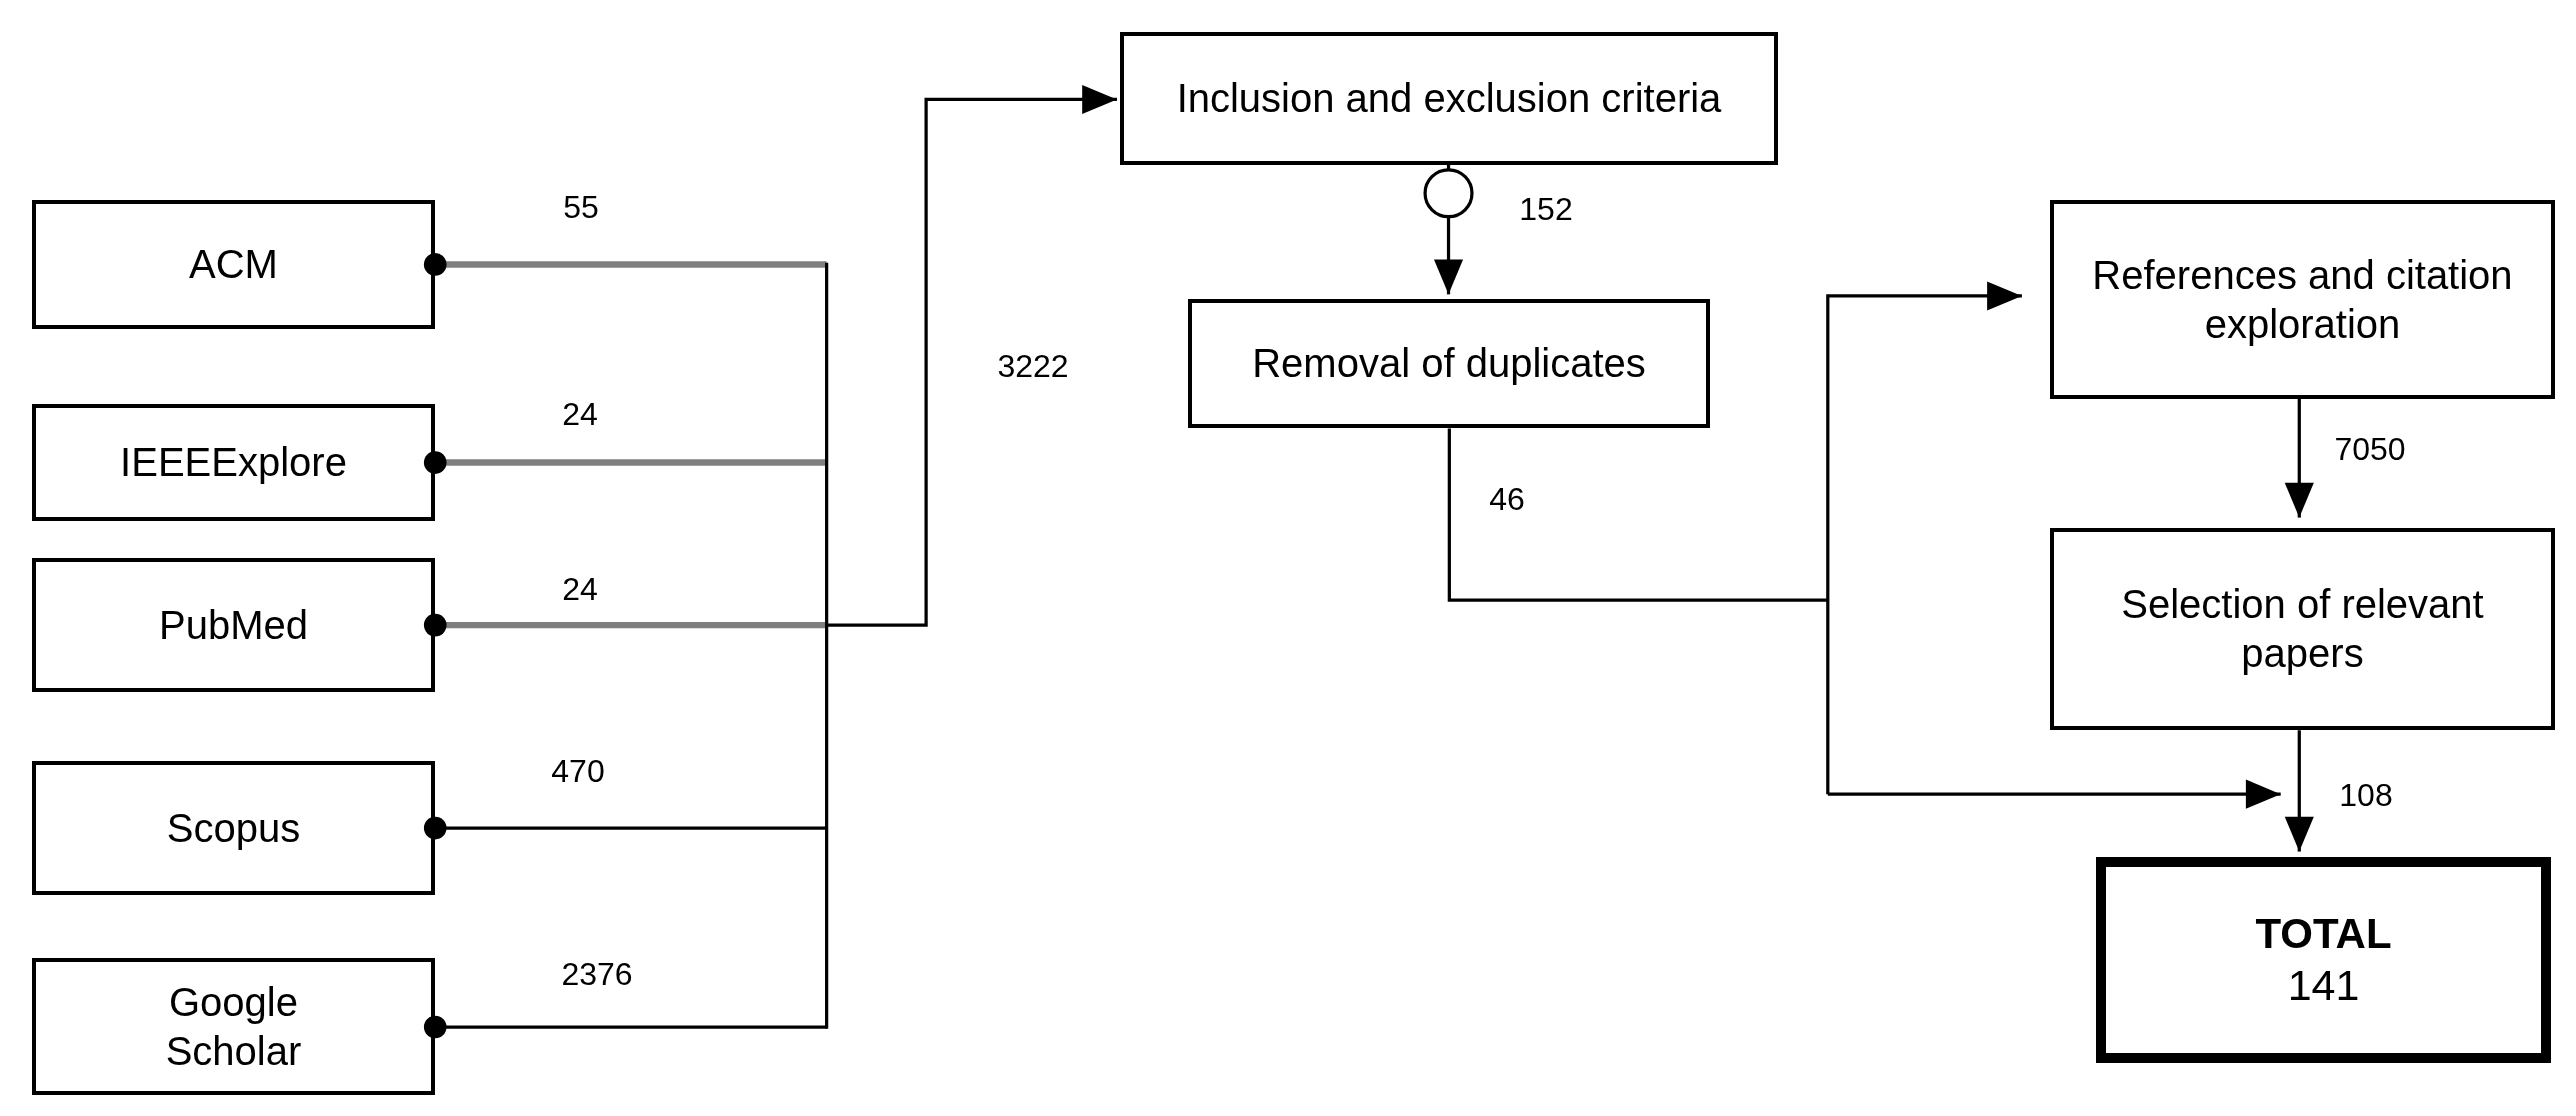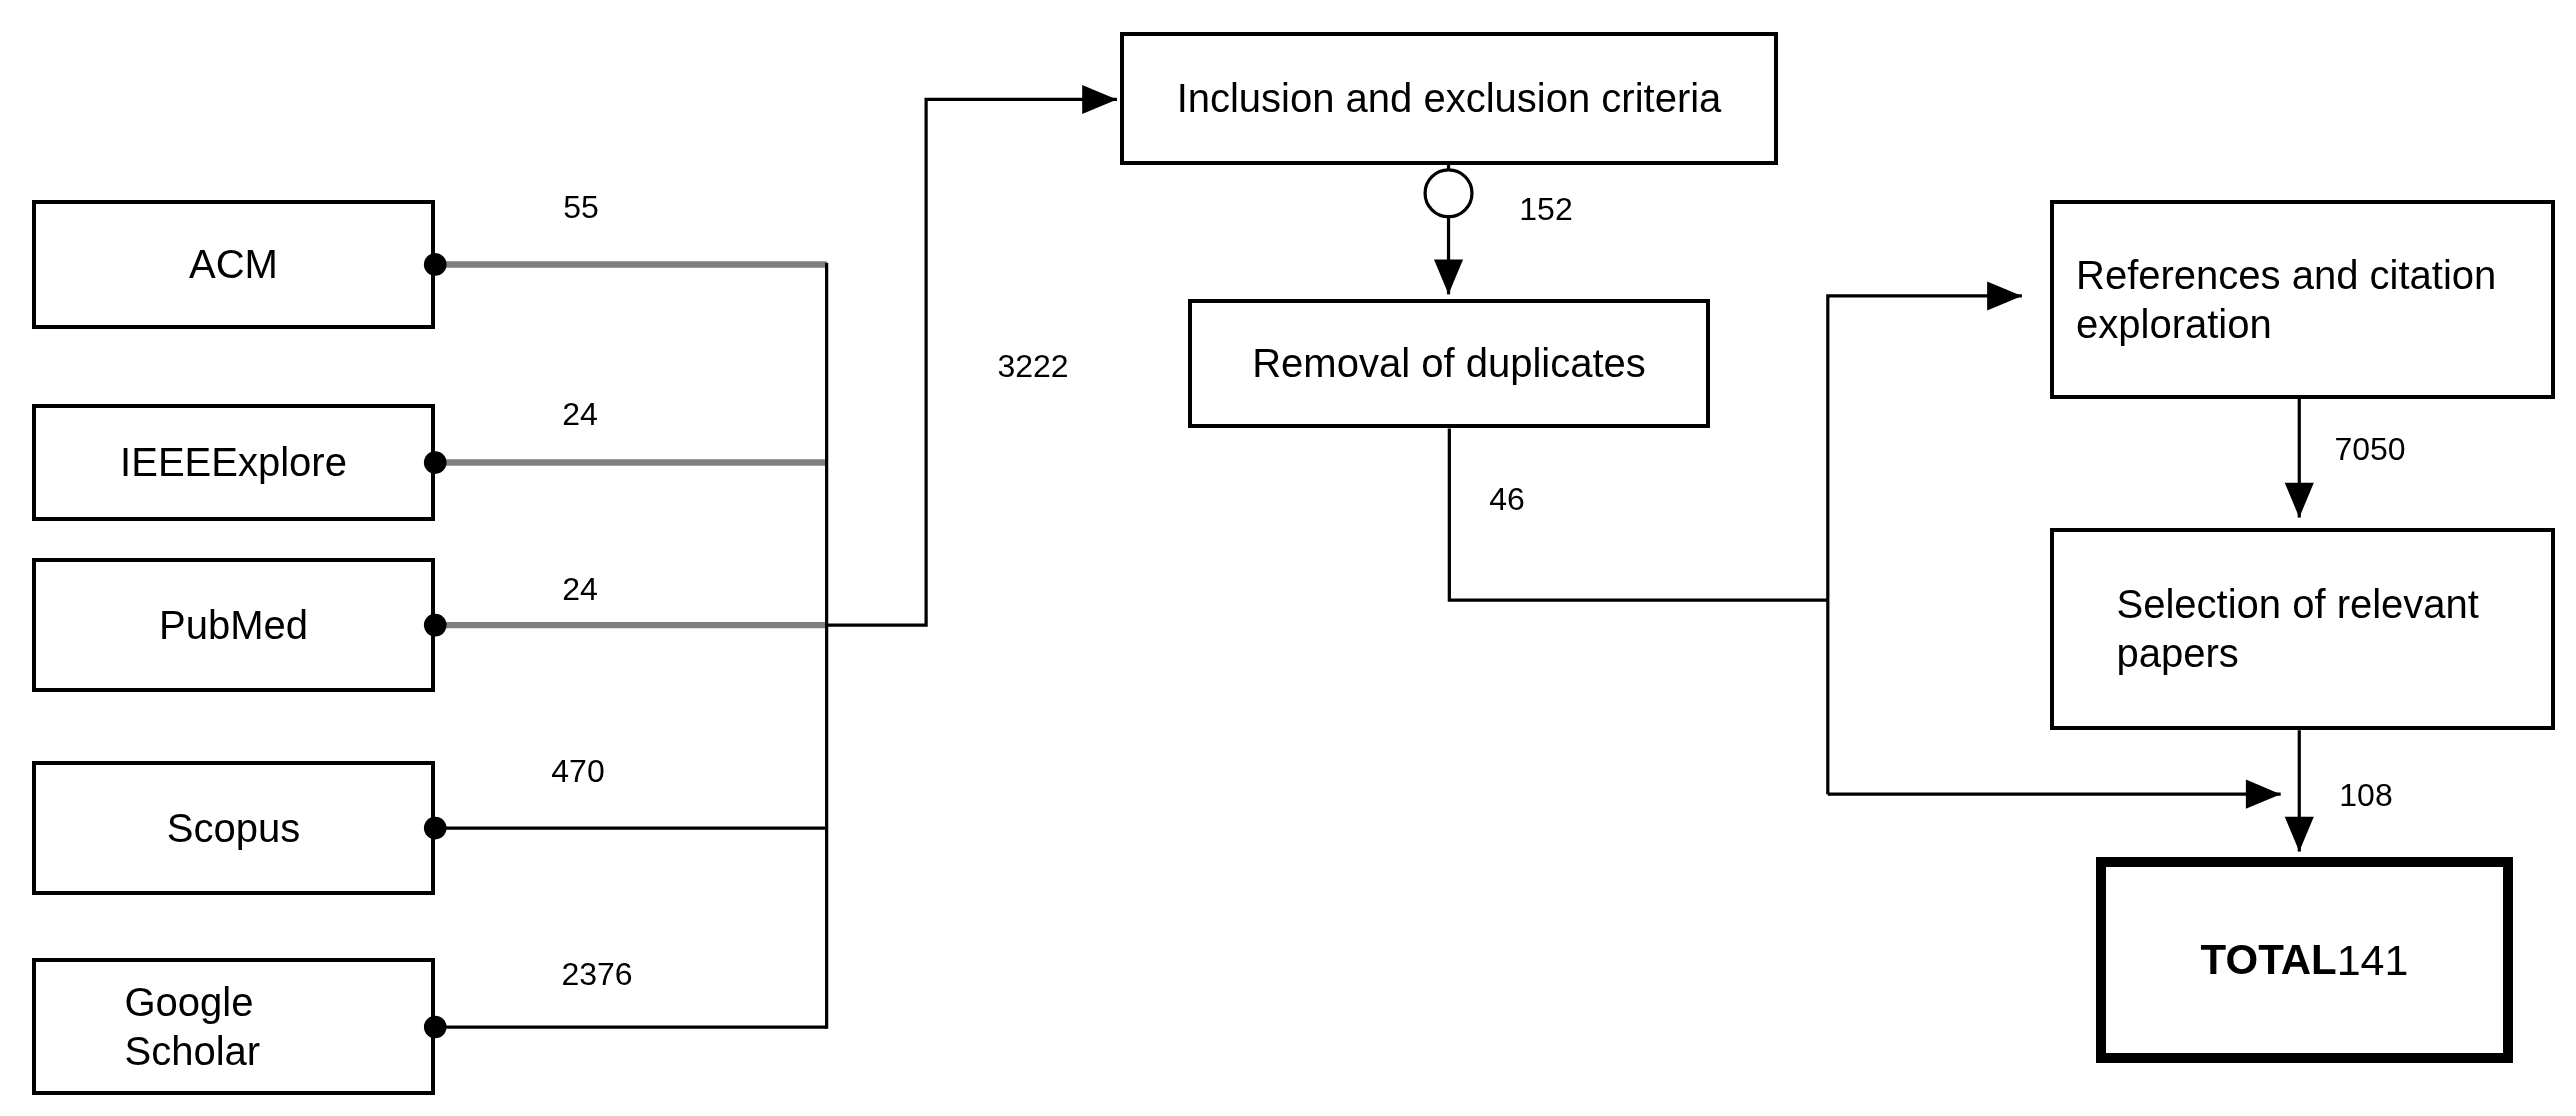--- a/index.html
+++ b/index.html
@@ -12,21 +12,21 @@
     overflow:hidden;
   }
   .box{
     position:absolute;
     box-sizing:border-box;
     background:#ffffff;
     border:4px solid #000000;
     display:flex;
     align-items:center;
     justify-content:center;
-    text-align:left;
+    text-align:center;
     font-size:40px;
     line-height:1.22;
   }
   .box .lbl{display:block;}
   .bw6{border-width:4.9px;}
   .bw13{border-width:10.5px;}
   .num{
     position:absolute;
     transform:translate(-50%,-50%);
     font-size:32px;
@@ -62,21 +62,21 @@
   </div>
   <div class="box" style="left:1188px;top:299px;width:522px;height:129px;">
     <span class="lbl">Removal of duplicates</span>
   </div>
   <div class="box bw6" style="left:2050px;top:200px;width:505px;height:199px;">
     <span class="lbl" style="width:453px;">References and citation exploration</span>
   </div>
   <div class="box bw6" style="left:2050px;top:528px;width:505px;height:202px;">
     <span class="lbl" style="width:372px;">Selection of relevant papers</span>
   </div>
-  <div class="box bw13" style="left:2096px;top:857px;width:417px;height:206px;flex-direction:row;">
+  <div class="box bw13" style="left:2096px;top:857px;width:455px;height:206px;flex-direction:column;">
     <span class="lbl total-title">TOTAL</span>
     <span class="lbl total-value">141</span>
   </div>
 
   <div class="num" style="left:581px;top:207px;">55</div>
   <div class="num" style="left:580px;top:414px;">24</div>
   <div class="num" style="left:580px;top:589px;">24</div>
   <div class="num" style="left:578px;top:771px;">470</div>
   <div class="num" style="left:597px;top:974px;">2376</div>
   <div class="num" style="left:1033px;top:366px;">3222</div>

